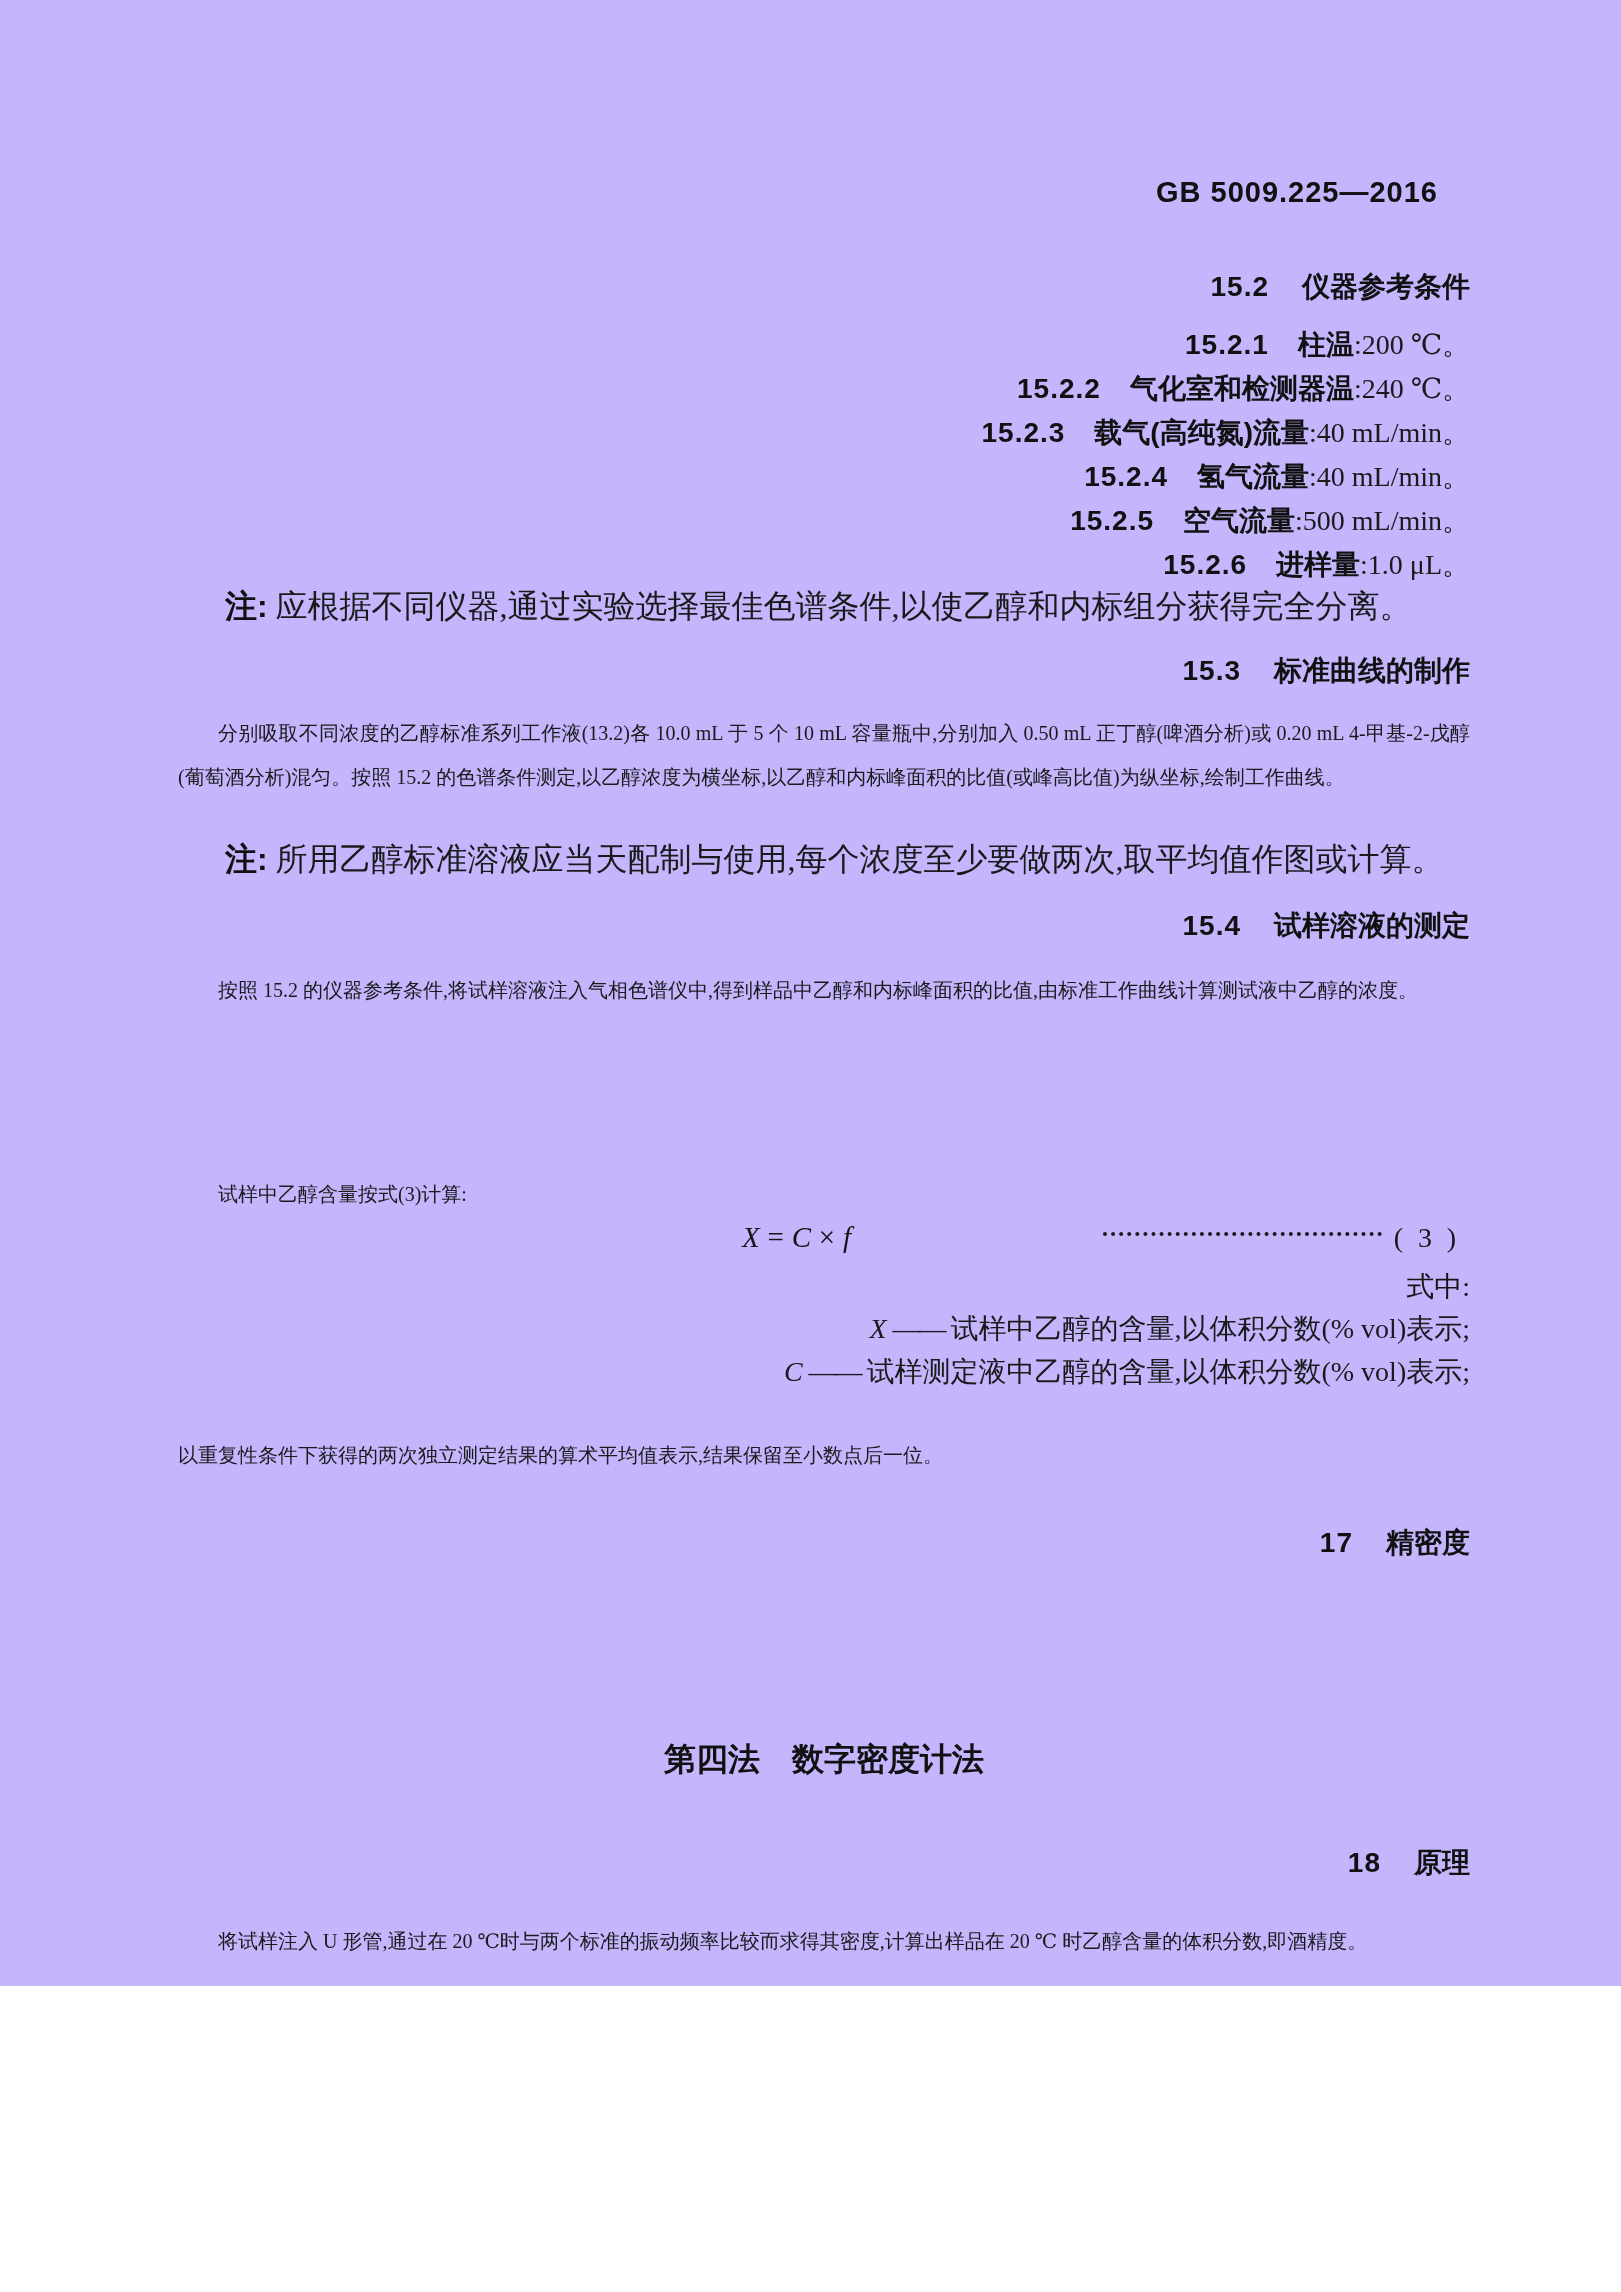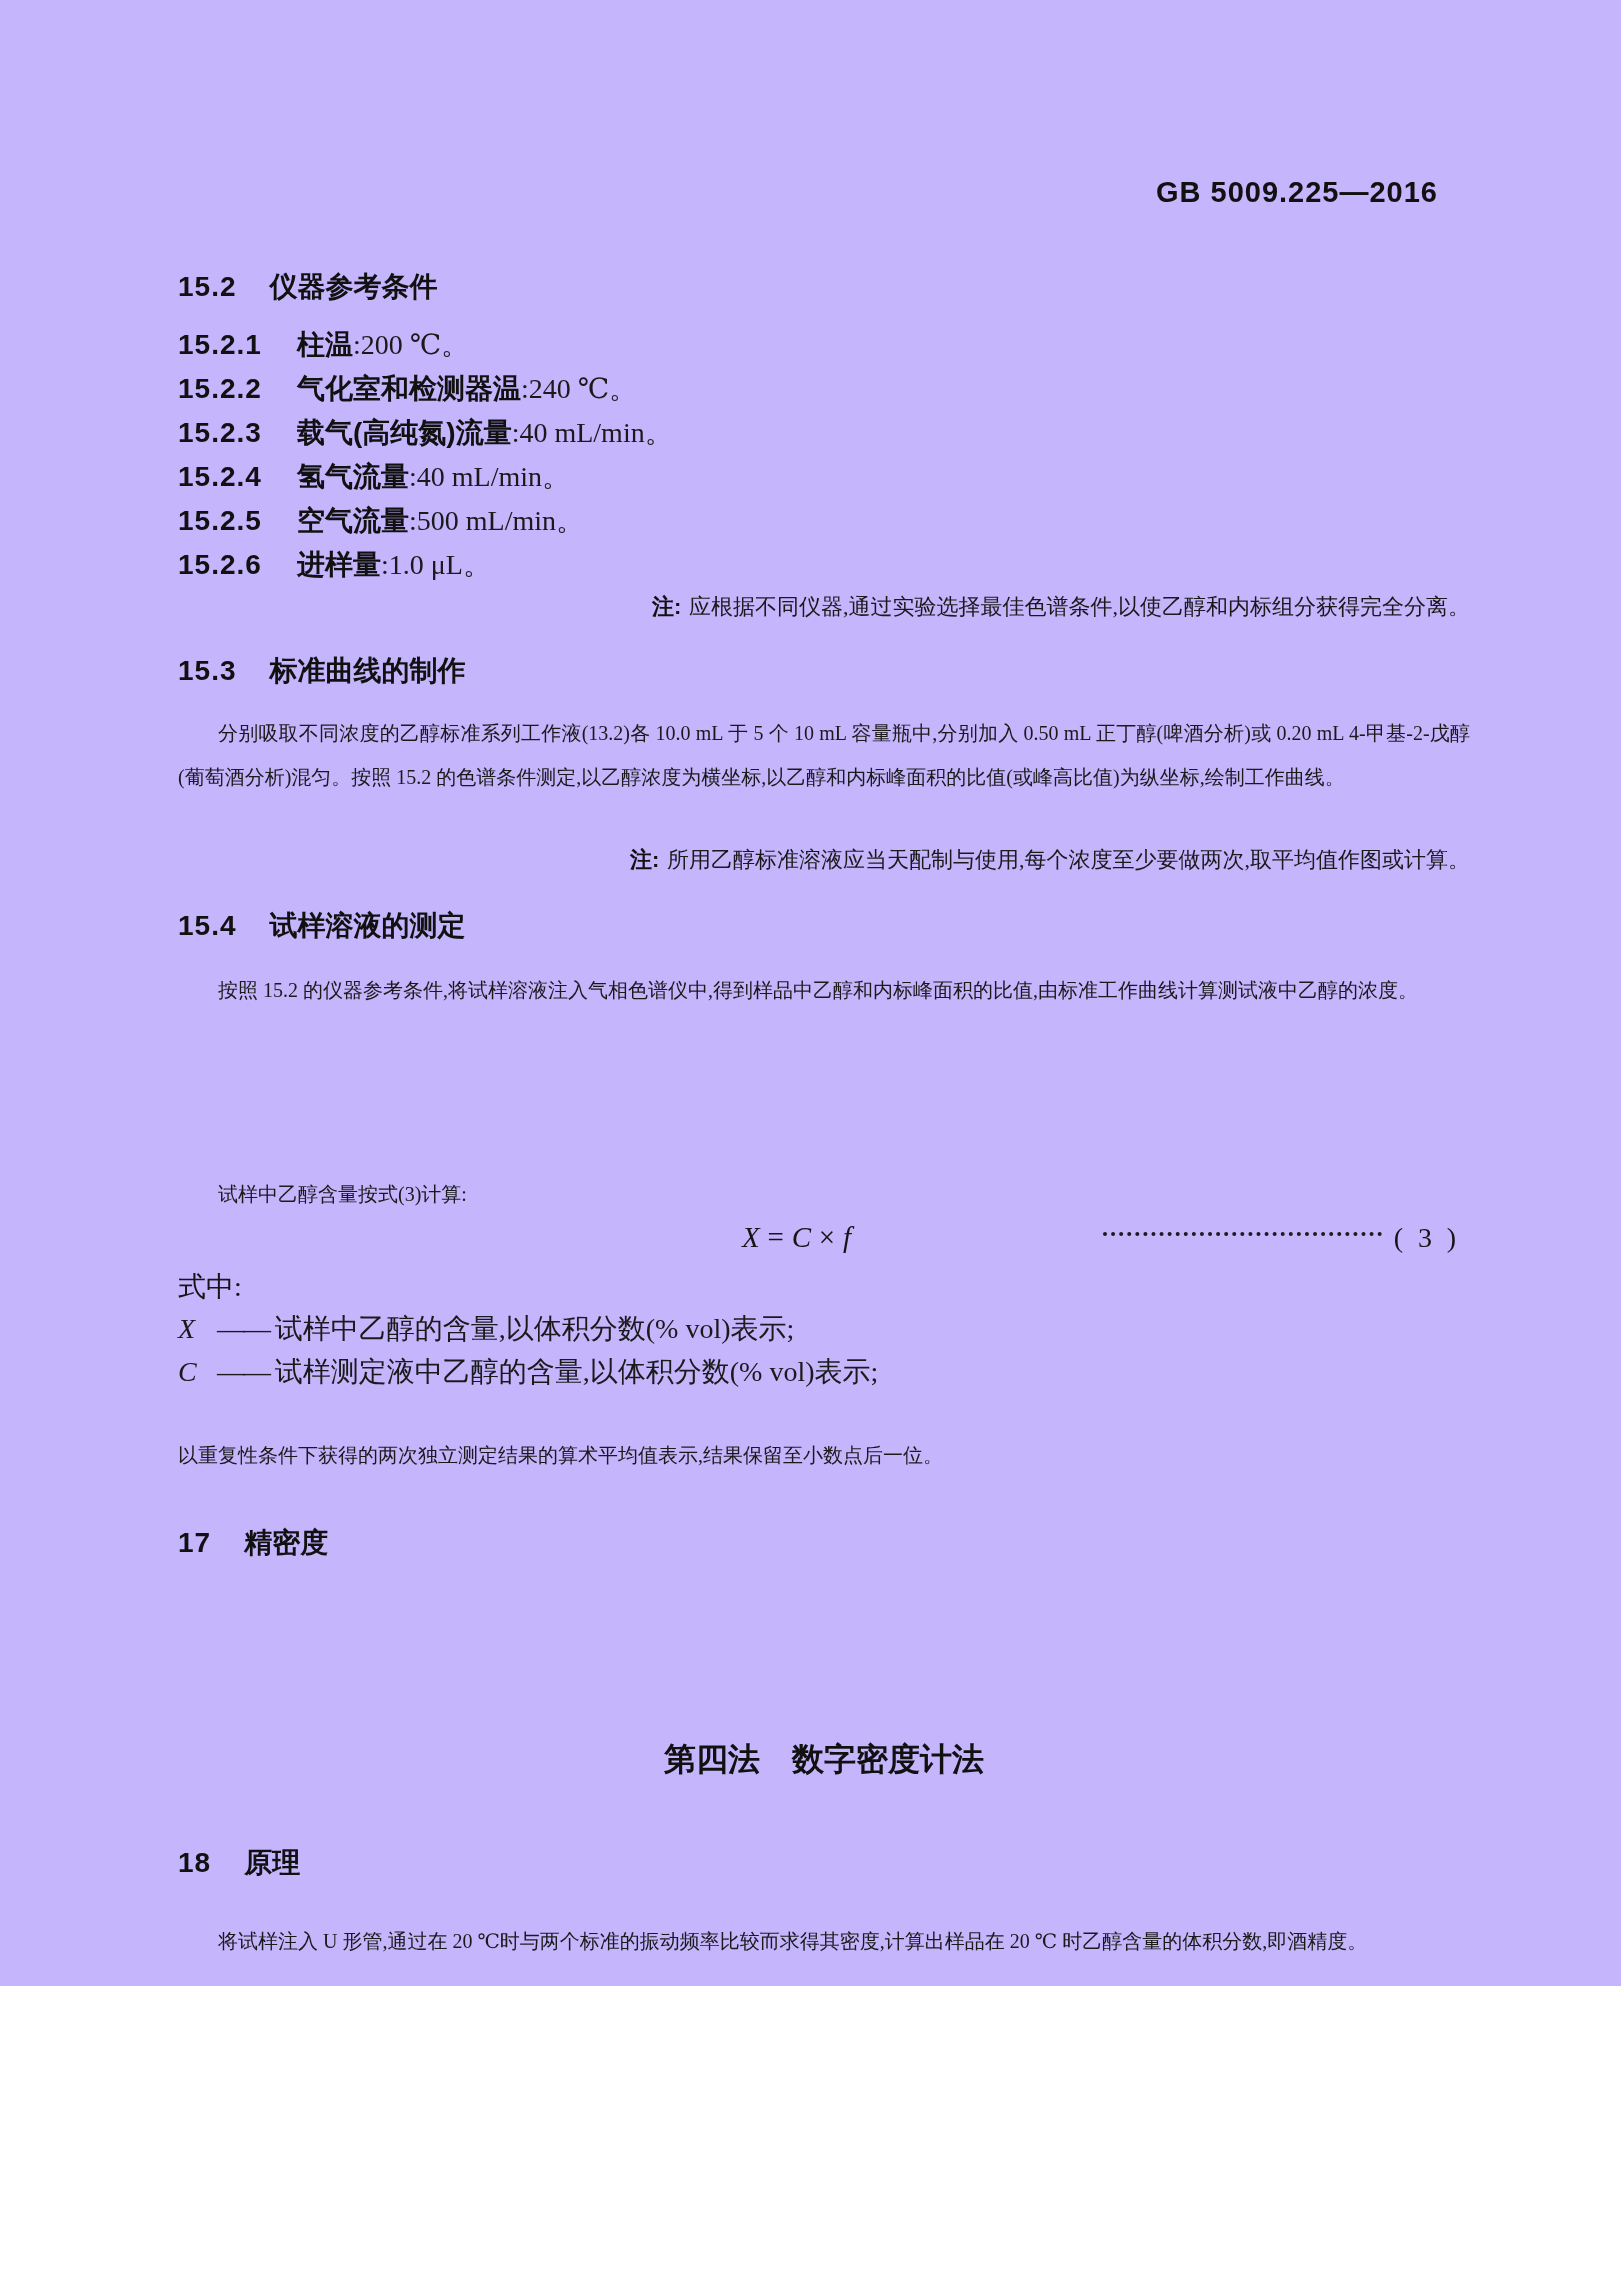--- a/index.html
+++ b/index.html
@@ -4,21 +4,21 @@
 <style>
   html,body { margin:0; padding:0; background:#ffffff; }
   .page {
     position:relative;
     width:1621px; height:1986px;
     background:#c4b5fd;
     color:#151515;
     overflow:hidden;
     font-family:"Liberation Serif","DejaVu Serif",serif;
   }
-  .abs { position:absolute; left:178px; width:1292px; }
+  .abs { position:absolute; left:178px; width:1292px;text-align:right; }
 
   .doc-header {
     position:absolute; top:176px; right:183px;
     font-family:"Liberation Sans","DejaVu Sans",sans-serif;
     font-weight:bold; font-size:29px; letter-spacing:1px;
     color:#111;
   }
 
   .sec-heading {
     font-family:"Liberation Sans","DejaVu Sans",sans-serif;
@@ -42,21 +42,21 @@
     letter-spacing:1px; color:#111;
   }
   .clause-label {
     font-family:"Liberation Sans","DejaVu Sans",sans-serif;
     font-weight:bold; color:#111;
   }
   .clause-value { }
 
   .note {
     position:absolute; left:225px; width:1245px;
-    font-size:22px; line-height:33px; color:#1a1a1a;text-align:right;
+    font-size:32px; line-height:33px; color:#1a1a1a;
   }
   .note-label {
     font-family:"Liberation Sans","DejaVu Sans",sans-serif;
     font-weight:bold; margin-right:7.8px; color:#111;
   }
 
   .formula-row { position:absolute; left:178px; right:161px; top:1221px; height:44px; font-size:29px; }
   .formula { position:absolute; left:544px; top:0; white-space:nowrap;margin-left:20px; }
   .formula .sym { font-style:italic; font-family:"Liberation Serif",serif; }
   .formula .op { margin:0 7.8px; }

